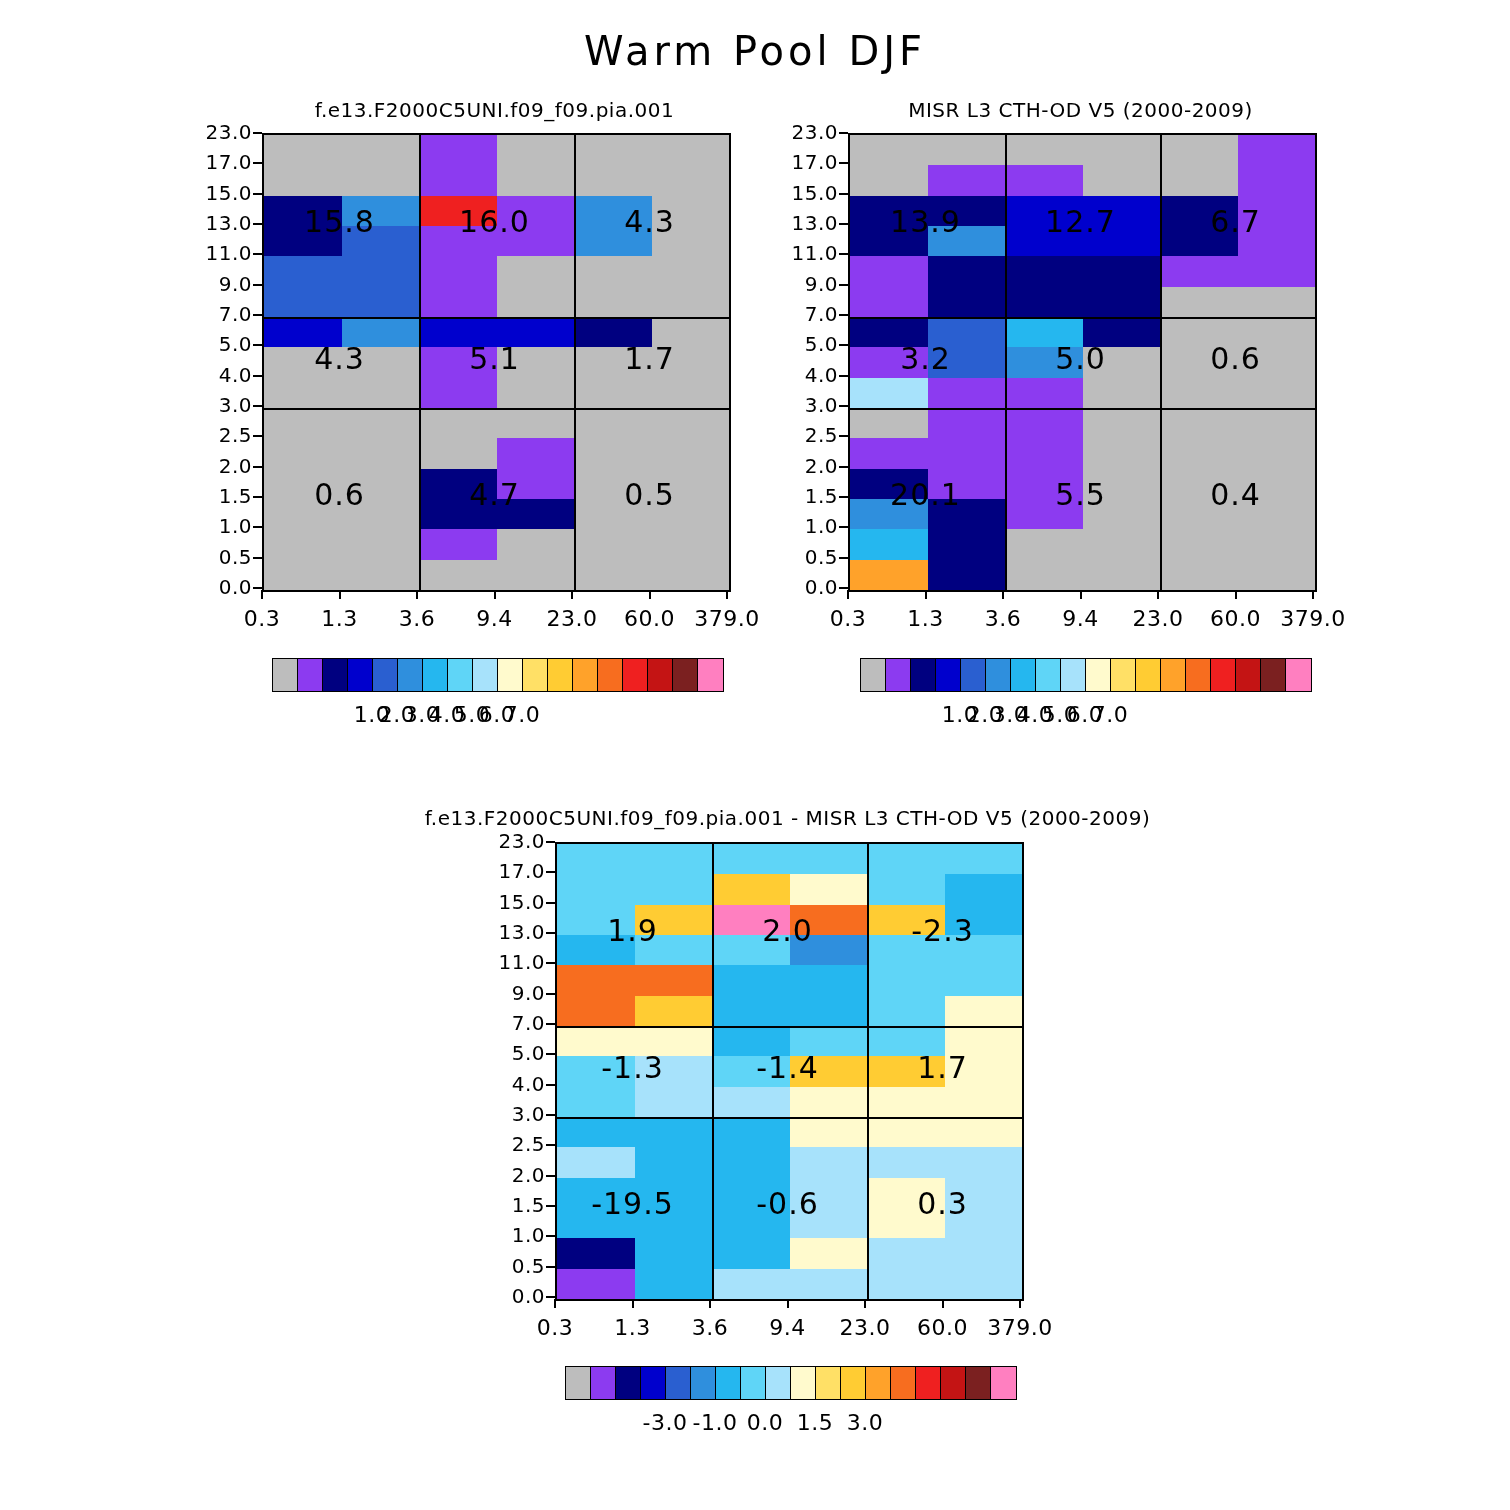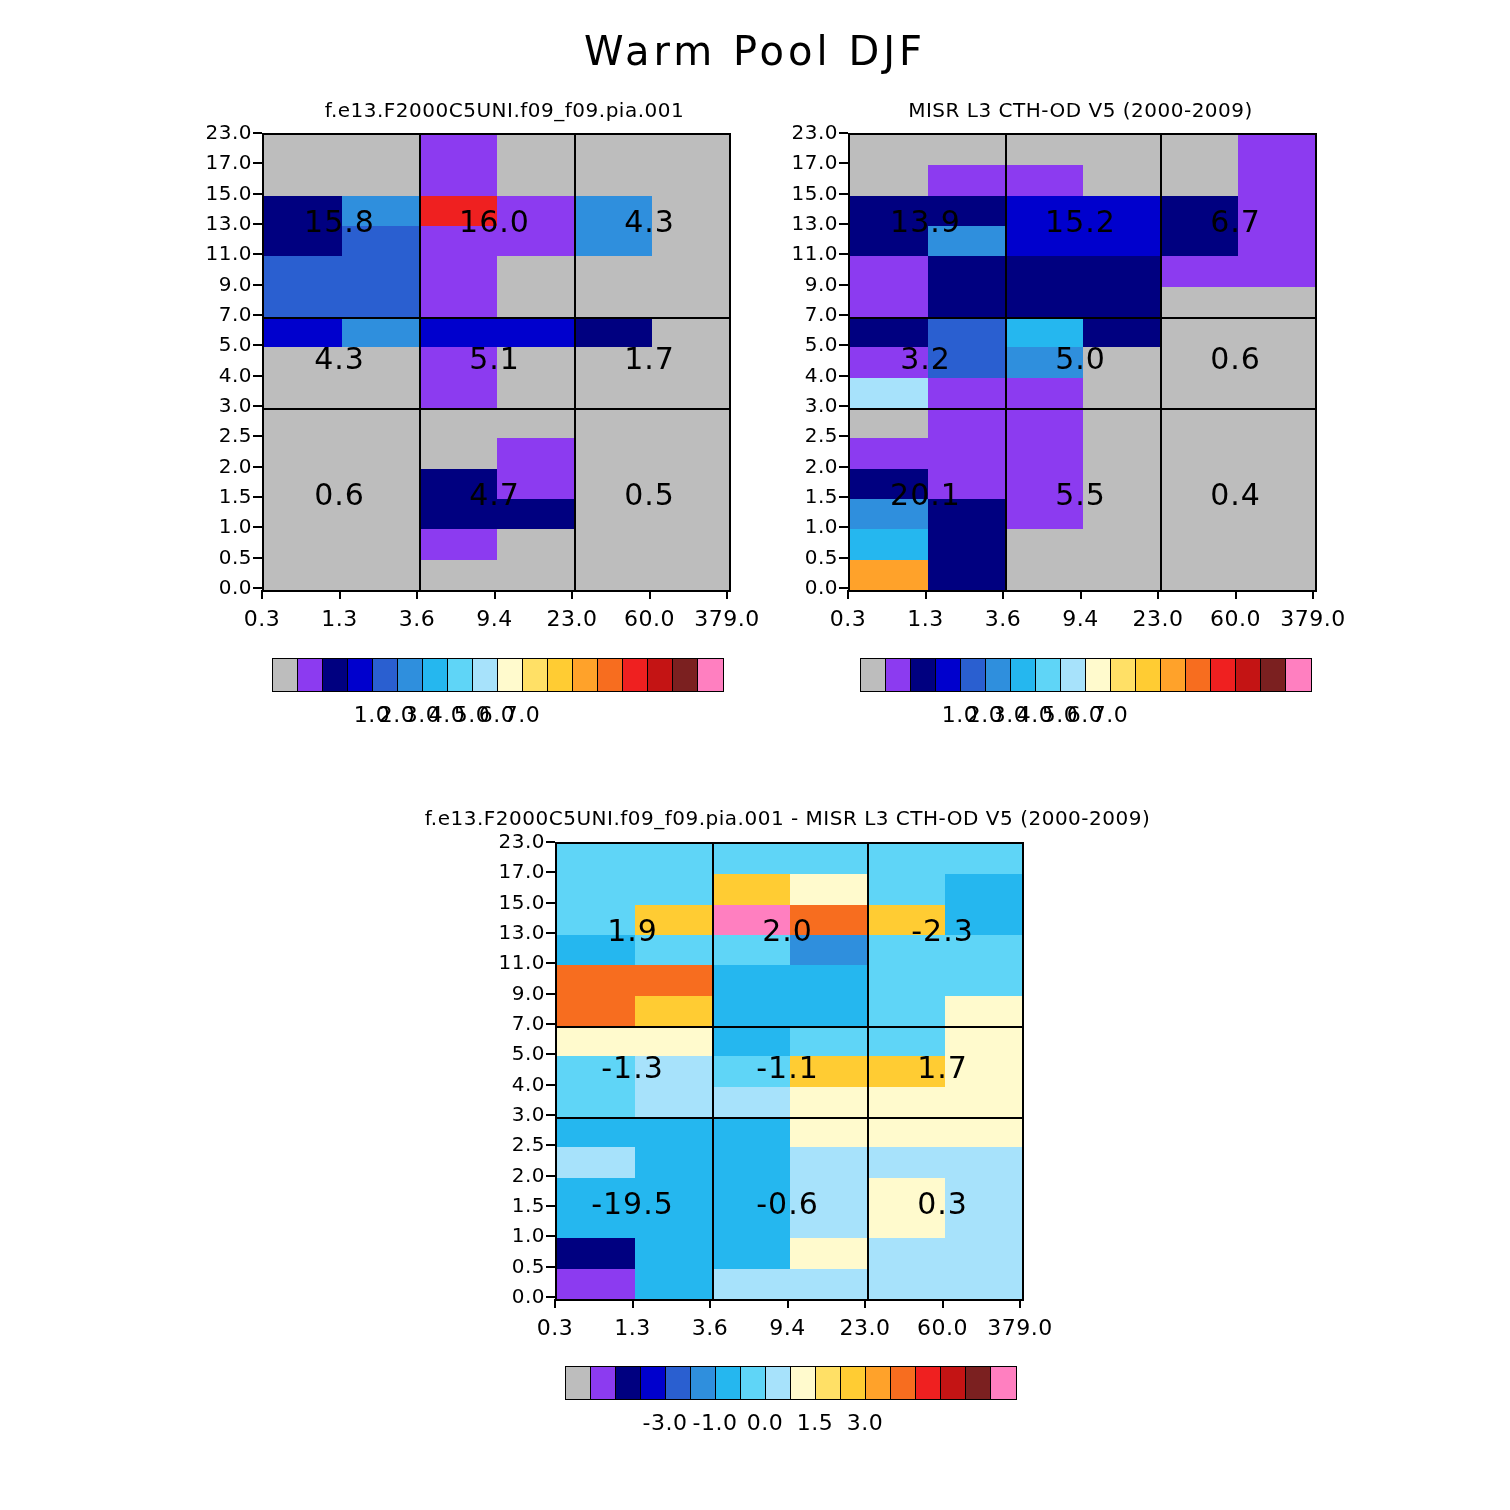--- a/index.html
+++ b/index.html
@@ -72,21 +72,21 @@
     white-space:nowrap;
     letter-spacing:0.5px;
   }
 </style>
 </head>
 <body>
 
 <div class="fig-title">Warm Pool DJF</div>
 
 <div id="panel-model" class="panel">
-    <div class="panel-title" style="left: 272px; top: 98px; width: 465px;">f.e13.F2000C5UNI.f09_f09.pia.001</div>
+    <div class="panel-title" style="left: 262px; top: 98px; width: 465px;">f.e13.F2000C5UNI.f09_f09.pia.001</div>
     <div class="grid-canvas" style="left: 262px; top: 133px; width: 465px; height: 455px;">
       <div class="cell" style="left: 0px; top: 0px; width: 79px; height: 31px; background: rgb(189, 189, 189);"></div>
       <div class="cell" style="left: 78px; top: 0px; width: 78px; height: 31px; background: rgb(189, 189, 189);"></div>
       <div class="cell" style="left: 155px; top: 0px; width: 79px; height: 31px; background: rgb(140, 59, 240);"></div>
       <div class="cell" style="left: 233px; top: 0px; width: 78px; height: 31px; background: rgb(189, 189, 189);"></div>
       <div class="cell" style="left: 310px; top: 0px; width: 79px; height: 31px; background: rgb(189, 189, 189);"></div>
       <div class="cell" style="left: 388px; top: 0px; width: 78px; height: 31px; background: rgb(189, 189, 189);"></div>
       <div class="cell" style="left: 0px; top: 30px; width: 79px; height: 32px; background: rgb(189, 189, 189);"></div>
       <div class="cell" style="left: 78px; top: 30px; width: 78px; height: 32px; background: rgb(189, 189, 189);"></div>
       <div class="cell" style="left: 155px; top: 30px; width: 79px; height: 32px; background: rgb(140, 59, 240);"></div>
@@ -351,21 +351,21 @@
       <div class="cell" style="left: 155px; top: 425px; width: 79px; height: 31px; background: rgb(189, 189, 189);"></div>
       <div class="cell" style="left: 233px; top: 425px; width: 78px; height: 31px; background: rgb(189, 189, 189);"></div>
       <div class="cell" style="left: 310px; top: 425px; width: 79px; height: 31px; background: rgb(189, 189, 189);"></div>
       <div class="cell" style="left: 388px; top: 425px; width: 78px; height: 31px; background: rgb(189, 189, 189);"></div>
       <div class="heavy-v" style="left: 155px; height: 455px;"></div>
       <div class="heavy-v" style="left: 310px; height: 455px;"></div>
       <div class="heavy-h" style="top: 273px; width: 465px;"></div>
       <div class="heavy-h" style="top: 182px; width: 465px;"></div>
     </div>
     <div class="cell-label" style="left: 845.5px; top: 204px; width: 160px;">13.9</div>
-    <div class="cell-label" style="left: 1000.5px; top: 204px; width: 160px;">15.2</div>
+    <div class="cell-label" style="left: 1000.5px; top: 204px; width: 160px;">12.7</div>
     <div class="cell-label" style="left: 1155.5px; top: 204px; width: 160px;">6.7</div>
     <div class="cell-label" style="left: 845.5px; top: 340.5px; width: 160px;">3.2</div>
     <div class="cell-label" style="left: 1000.5px; top: 340.5px; width: 160px;">5.0</div>
     <div class="cell-label" style="left: 1155.5px; top: 340.5px; width: 160px;">0.6</div>
     <div class="cell-label" style="left: 845.5px; top: 477px; width: 160px;">20.1</div>
     <div class="cell-label" style="left: 1000.5px; top: 477px; width: 160px;">5.5</div>
     <div class="cell-label" style="left: 1155.5px; top: 477px; width: 160px;">0.4</div>
     <div class="ytick" style="left: 738px; top: 575px; width: 100px;">0.0</div>
     <div class="ytickmark" style="left: 839px; top: 587px; width: 9px;"></div>
     <div class="ytick" style="left: 738px; top: 544.667px; width: 100px;">0.5</div>
@@ -535,21 +535,21 @@
       <div class="cell" style="left: 388px; top: 425px; width: 78px; height: 31px; background: rgb(167, 226, 251);"></div>
       <div class="heavy-v" style="left: 155px; height: 455px;"></div>
       <div class="heavy-v" style="left: 310px; height: 455px;"></div>
       <div class="heavy-h" style="top: 273px; width: 465px;"></div>
       <div class="heavy-h" style="top: 182px; width: 465px;"></div>
     </div>
     <div class="cell-label" style="left: 552.5px; top: 913px; width: 160px;">1.9</div>
     <div class="cell-label" style="left: 707.5px; top: 913px; width: 160px;">2.0</div>
     <div class="cell-label" style="left: 862.5px; top: 913px; width: 160px;">-2.3</div>
     <div class="cell-label" style="left: 552.5px; top: 1049.5px; width: 160px;">-1.3</div>
-    <div class="cell-label" style="left: 707.5px; top: 1049.5px; width: 160px;">-1.1</div>
+    <div class="cell-label" style="left: 707.5px; top: 1049.5px; width: 160px;">-1.4</div>
     <div class="cell-label" style="left: 862.5px; top: 1049.5px; width: 160px;">1.7</div>
     <div class="cell-label" style="left: 552.5px; top: 1186px; width: 160px;">-19.5</div>
     <div class="cell-label" style="left: 707.5px; top: 1186px; width: 160px;">-0.6</div>
     <div class="cell-label" style="left: 862.5px; top: 1186px; width: 160px;">0.3</div>
     <div class="ytick" style="left: 445px; top: 1284px; width: 100px;">0.0</div>
     <div class="ytickmark" style="left: 546px; top: 1296px; width: 9px;"></div>
     <div class="ytick" style="left: 445px; top: 1253.67px; width: 100px;">0.5</div>
     <div class="ytickmark" style="left: 546px; top: 1265.67px; width: 9px;"></div>
     <div class="ytick" style="left: 445px; top: 1223.33px; width: 100px;">1.0</div>
     <div class="ytickmark" style="left: 546px; top: 1235.33px; width: 9px;"></div>

